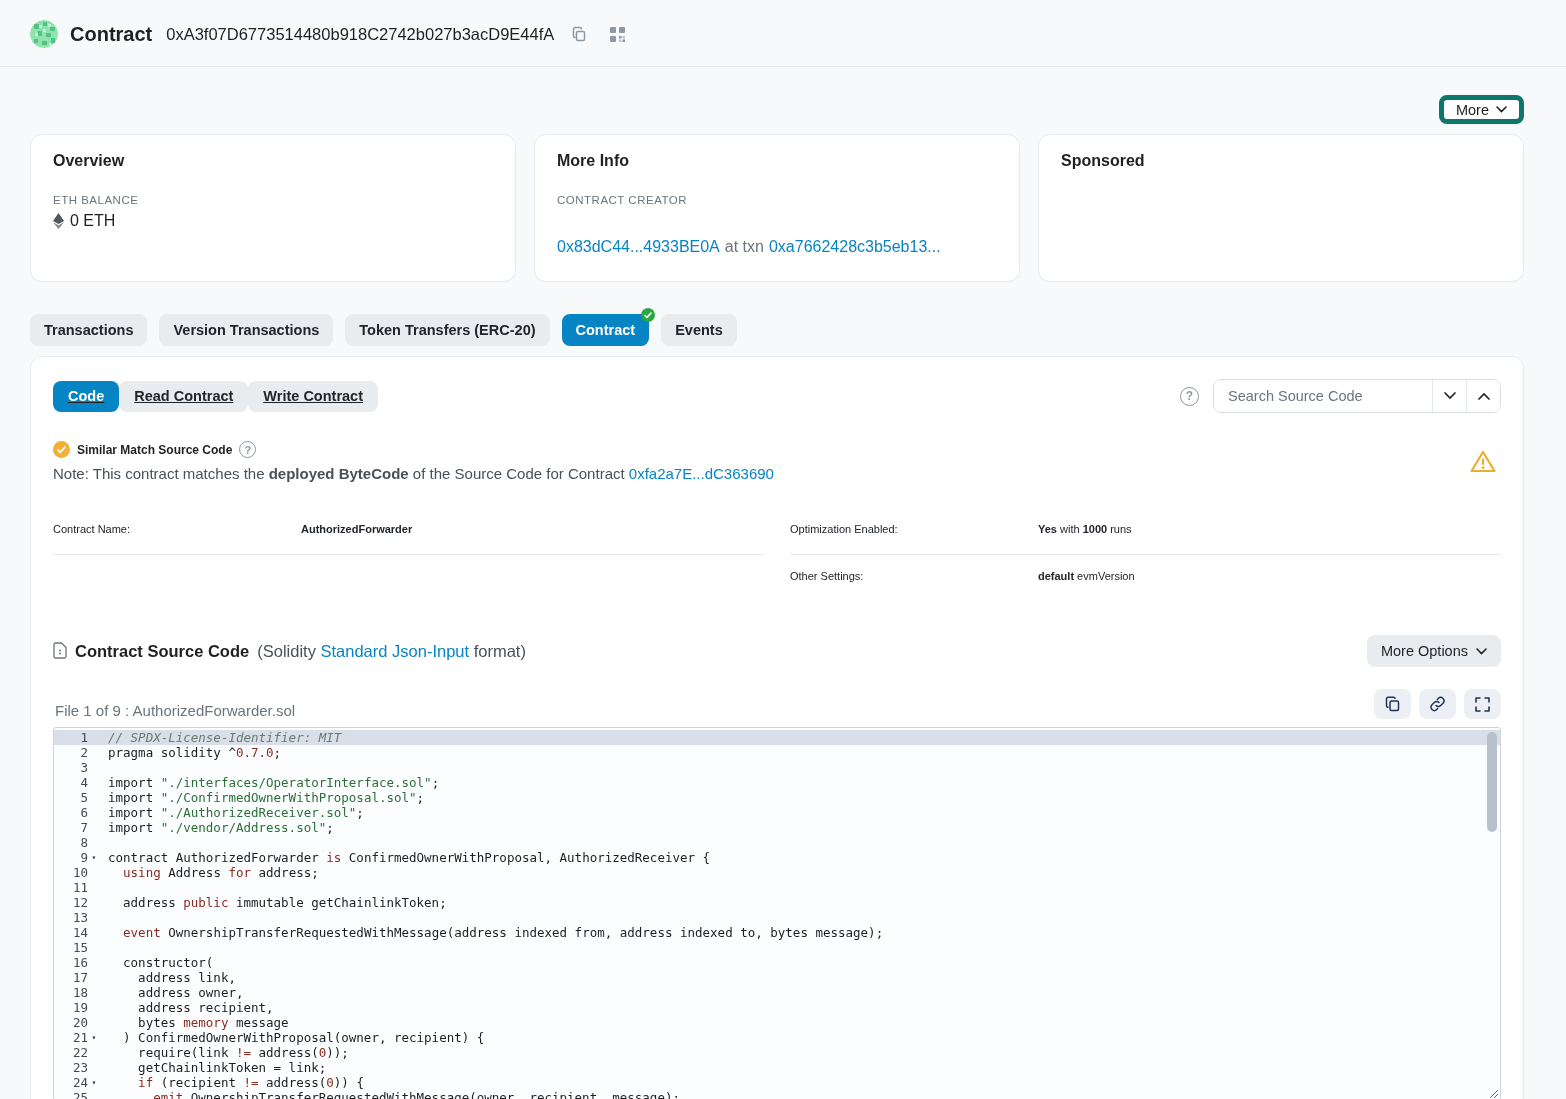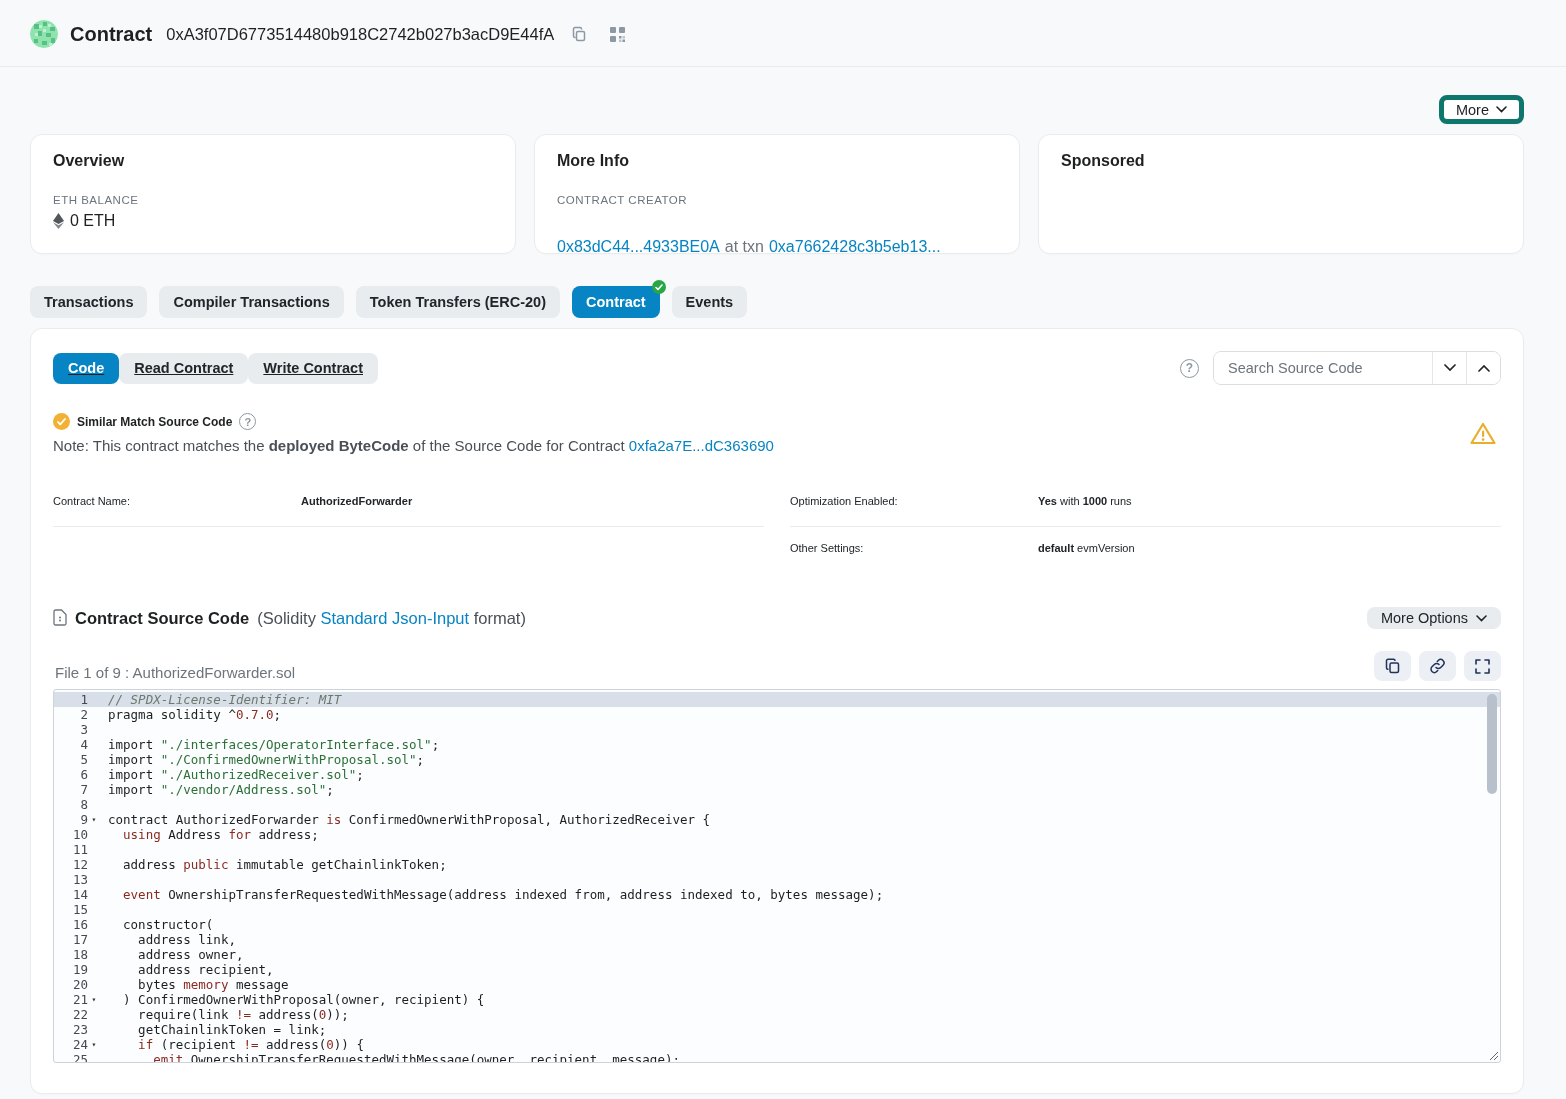--- a/index.html
+++ b/index.html
@@ -10,21 +10,21 @@
   .blockie { width:28px; height:28px; border-radius:50%; overflow:hidden; flex:0 0 auto; }
   .page-title { font-size:20px; font-weight:700; }
   .page-address { font-size:16.5px; color:#1e2022; margin-left:2px; }
   .hdr-icon { display:inline-flex; align-items:center; justify-content:center; width:26px; height:26px; border-radius:6px; cursor:pointer; color:#8c98a4; }
 
   .topbar { display:flex; justify-content:flex-end; padding:28px 42px 0 30px; }
   .more-btn { display:inline-flex; align-items:center; gap:7px; height:29px; padding:0 12px; background:#fff; border:5px solid #0f766e; border-radius:8px; font-size:14.5px; font-weight:500; color:#1e2022; cursor:pointer; box-shadow:0 1px 1px rgba(0,0,0,.03); }
 
   
   .cards { display:flex; gap:18px; margin:10px 42px 0 30px; }
-  .card { flex:1; background:#fff; border:1px solid #e9ecef; border-radius:12px; height:120px; padding:17px 22px; box-shadow:0 1px 2px rgba(0,0,0,.02); }
+  .card { flex:1; background:#fff; border:1px solid #e9ecef; border-radius:12px; height:148px; padding:17px 22px; box-shadow:0 1px 2px rgba(0,0,0,.02); }
   .card-title { font-size:16px; font-weight:700; }
   .card-label { margin-top:24px; font-size:11.5px; letter-spacing:.5px; color:#6c757d; font-weight:400; }
   .card-value { margin-top:6px; font-size:16px; display:flex; align-items:center; gap:6px; }
   .link { color:#0784c3; text-decoration:none; cursor:pointer; }
   .gray { color:#6c757d; }
 
   
   .tabs { display:flex; gap:12px; margin:32px 30px 0 30px; }
   .pill { position:relative; display:inline-flex; align-items:center; height:32px; padding:0 14px; border-radius:8px; background:#e9ecef; color:#212529; font-size:14.5px; font-weight:700; cursor:pointer; white-space:nowrap; }
   .pill.active { background:#0784c3; color:#fff; }
@@ -58,21 +58,21 @@
   .meta-row.first { border-bottom:1px solid #e9ecef; }
   .meta-label { width:248px; flex:0 0 auto; color:#212529; }
   .meta-value { font-weight:700; color:#212529; }
   .meta-value .norm { font-weight:400; }
 
   
   .src-header { display:flex; align-items:center; justify-content:space-between; margin-top:34px; }
   .src-left { display:flex; gap:8px; font-size:16.5px; }
   .src-left b { font-weight:700; }
   .src-left .paren { color:#495057; }
-  .more-options { display:inline-flex; align-items:center; gap:8px; height:22px; padding:0 14px; background:#e9ecef; border-radius:8px; font-size:14.5px; font-weight:500; color:#212529; cursor:pointer; border:none;margin-left:42px; }
+  .more-options { display:inline-flex; align-items:center; gap:8px; height:32px; padding:0 14px; background:#e9ecef; border-radius:8px; font-size:14.5px; font-weight:500; color:#212529; cursor:pointer; border:none;margin-left:42px; }
 
   .file-row { display:flex; align-items:flex-end; justify-content:space-between; margin-top:22px; }
   .file-info { font-size:15px; color:#6c757d; padding-left:2px; }
   .code-actions { display:flex; gap:8px; }
   .act-btn { width:37px; height:30px; background:#eceff3; border-radius:8px; display:flex; align-items:center; justify-content:center; cursor:pointer; color:#21325b; }
 
   
   .editor { position:relative; margin-top:8px; height:374px; border:1px solid #ccd3da; border-radius:3px; background:#fcfdff; overflow:hidden; padding-top:2px; font-family:"DejaVu Sans Mono", monospace; font-size:12.5px; }
   .code-row { height:15px; line-height:15px; white-space:pre; display:flex; }
   .code-row.hl { background:#d9dfe9; }
@@ -171,21 +171,21 @@
     </div>
   </div>
 
   <div class="card">
     <div class="card-title">Sponsored</div>
   </div>
 </div>
 
 <div class="tabs">
   <div class="pill">Transactions</div>
-  <div class="pill">Compiler Transactions</div>
+  <div class="pill">Version Transactions</div>
   <div class="pill">Token Transfers (ERC-20)</div>
   <div class="pill active">
     <span>Contract</span>
     <span class="badge-check">
       <svg width="8" height="7" viewBox="0 0 8 7" fill="none" stroke="#fff" stroke-width="1.6" stroke-linecap="round" stroke-linejoin="round">
           <path d="M1 3.5L3 5.5L7 1"></path>
         </svg>
     </span>
   </div>
   <div class="pill">Events</div>

